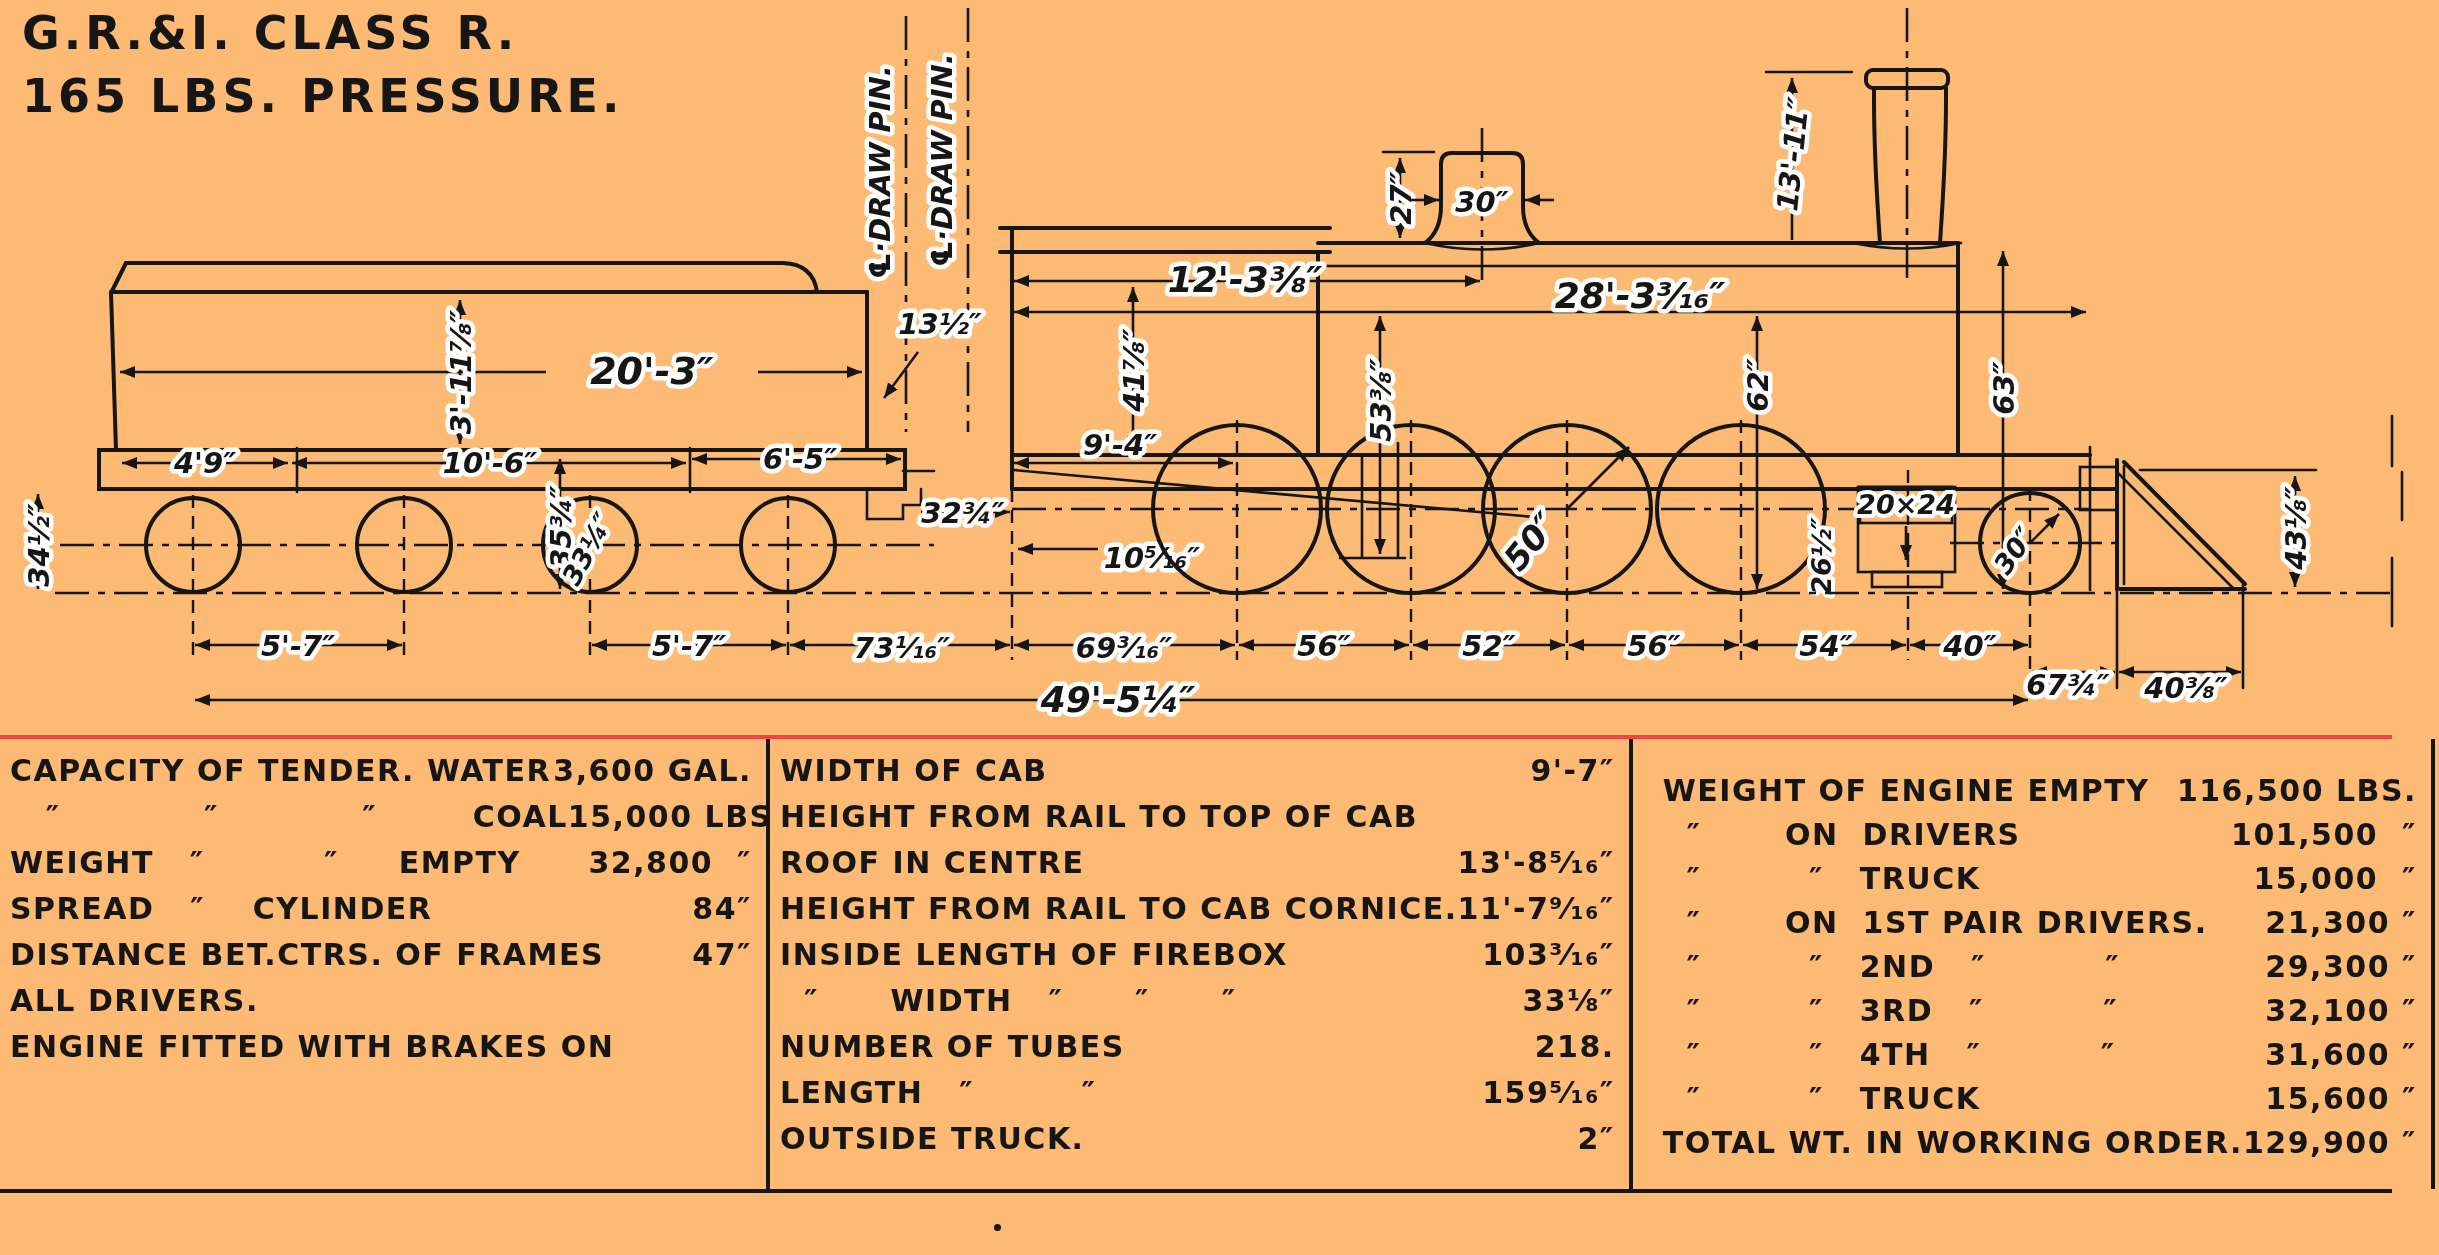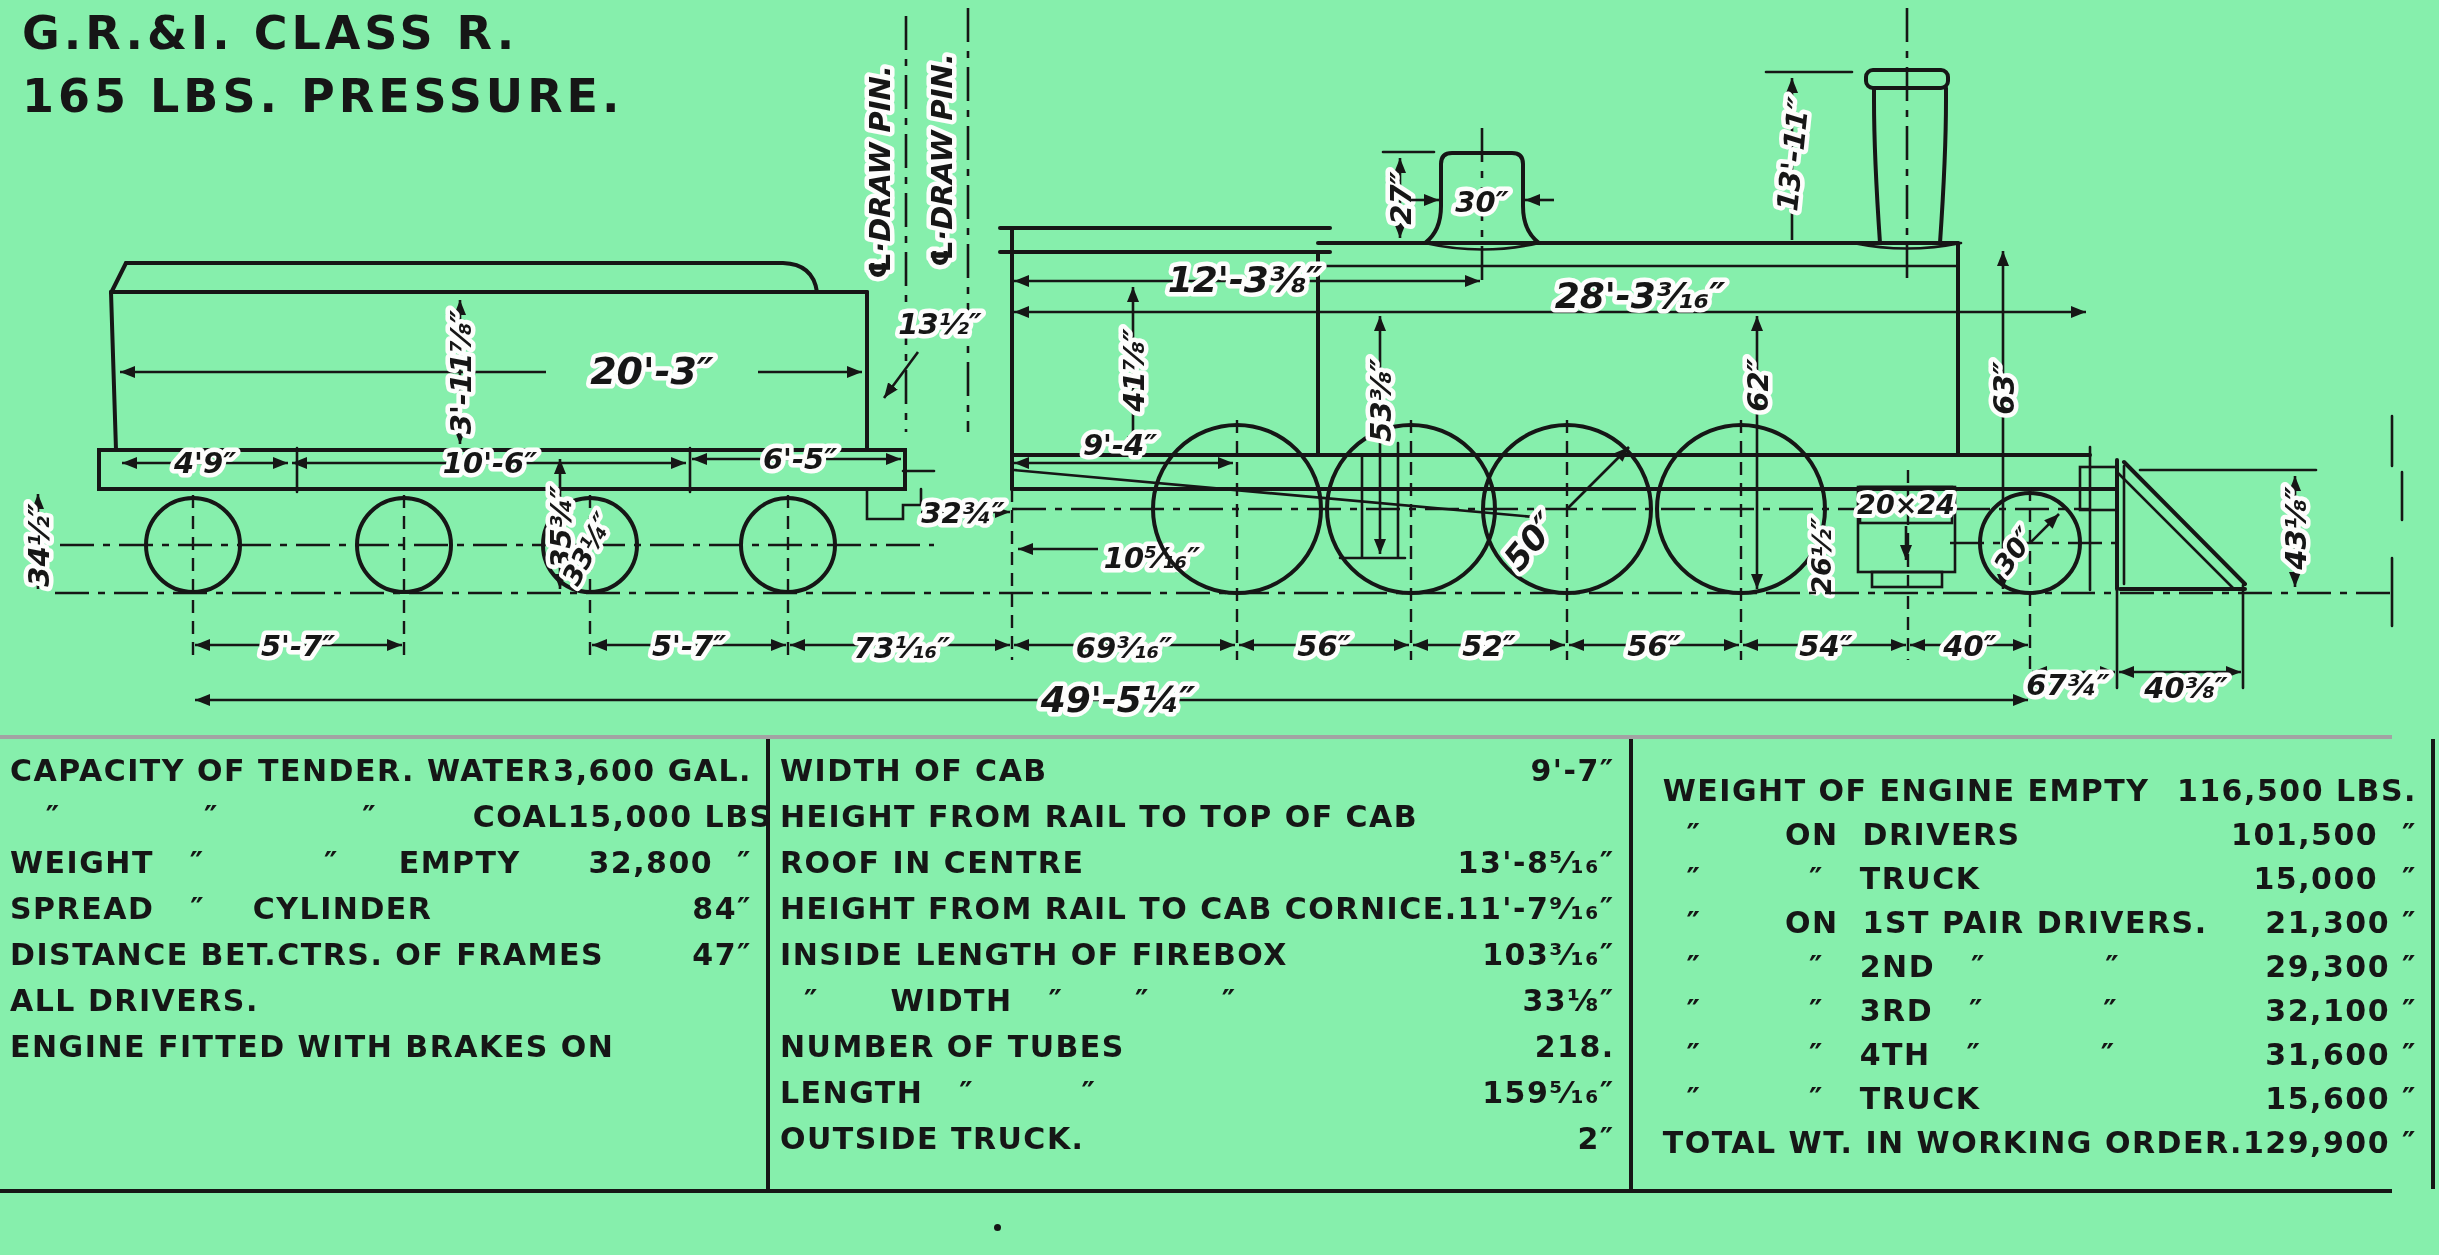--- a/index.html
+++ b/index.html
@@ -1,31 +1,31 @@
 <!DOCTYPE html>
 <html><head>
 <meta charset="utf-8">
 <style>
   html,body{margin:0;padding:0;background:#f6f6f4;}
-  .page{position:relative;width:2439px;height:1255px;background:#86efac;overflow:hidden;
+  .page{position:relative;width:2439px;height:1255px;background:#fdba74;overflow:hidden;
         font-family:"DejaVu Sans",sans-serif;color:#161616;}
   .title{position:absolute;left:22px;top:2px;font-weight:bold;font-size:46px;
          letter-spacing:4px;line-height:1.38;white-space:pre;}
   svg{position:absolute;left:0;top:0;}
   .ln{stroke:#161616;stroke-width:4;fill:none;stroke-linecap:round;}
   .tn{stroke:#161616;stroke-width:2.6;fill:none;stroke-linecap:round;}
   .cl{stroke:#161616;stroke-width:2.6;fill:none;stroke-dasharray:34 9 7 9;}
   .wd{stroke:#161616;stroke-width:2.4;fill:none;stroke-dasharray:13 8;}
   .dim{stroke:#161616;stroke-width:2.6;fill:none;}
   .dt{font:italic bold 29px "DejaVu Sans",sans-serif;fill:#161616;text-anchor:middle;
       paint-order:stroke;stroke:#fdfdfc;stroke-width:9px;stroke-linejoin:round;}
   .dts{font:italic bold 27px "DejaVu Sans",sans-serif;fill:#161616;text-anchor:middle;
       paint-order:stroke;stroke:#fdfdfc;stroke-width:8px;stroke-linejoin:round;}
   .tables{position:absolute;left:0;top:735px;width:2392px;height:450px;display:flex;
-          border-top:4px solid #a3a3a3;border-bottom:4px solid #161616;
+          border-top:4px solid #ef4444;border-bottom:4px solid #161616;
           font-weight:bold;font-size:30px;letter-spacing:1.5px;}
   .tcol{box-sizing:border-box;padding:14px 14px 0 10px;border-right:4px solid #161616;}
   .tcol.c1{width:770px;}
   .tcol.c2{width:891px;}
   .tcol.c3{width:809px;padding-top:34px;padding-left:30px;}
   .trow{display:flex;justify-content:space-between;align-items:baseline;height:46px;
         white-space:pre;}
   .tcol.c3 .trow{height:44px;}
   .stray{position:absolute;width:7px;height:7px;background:#161616;border-radius:50%;}
 </style>

